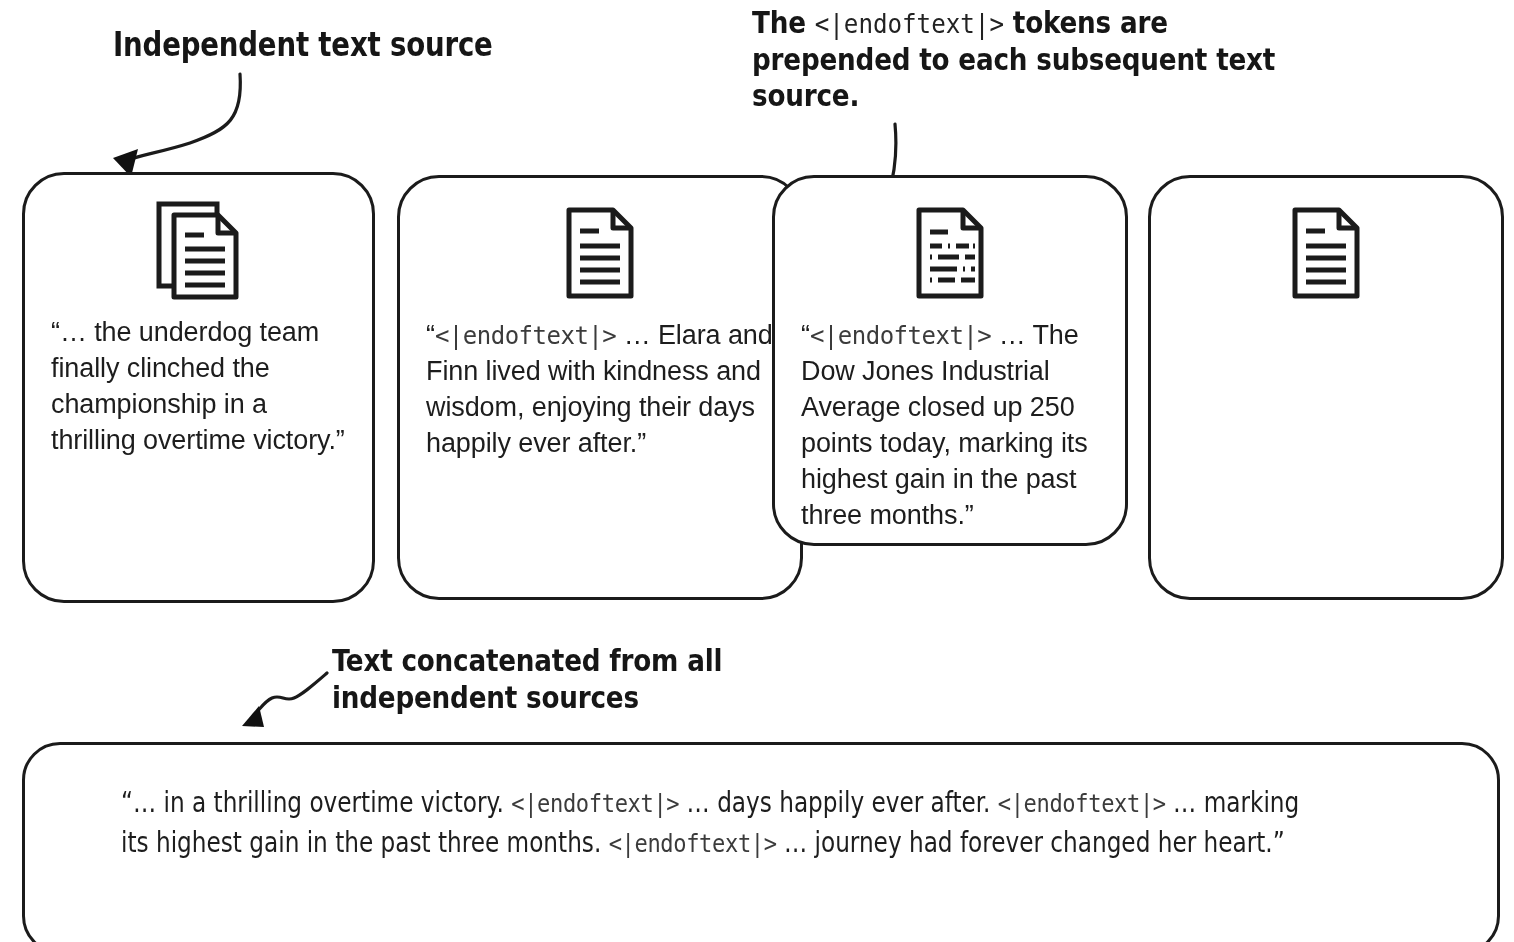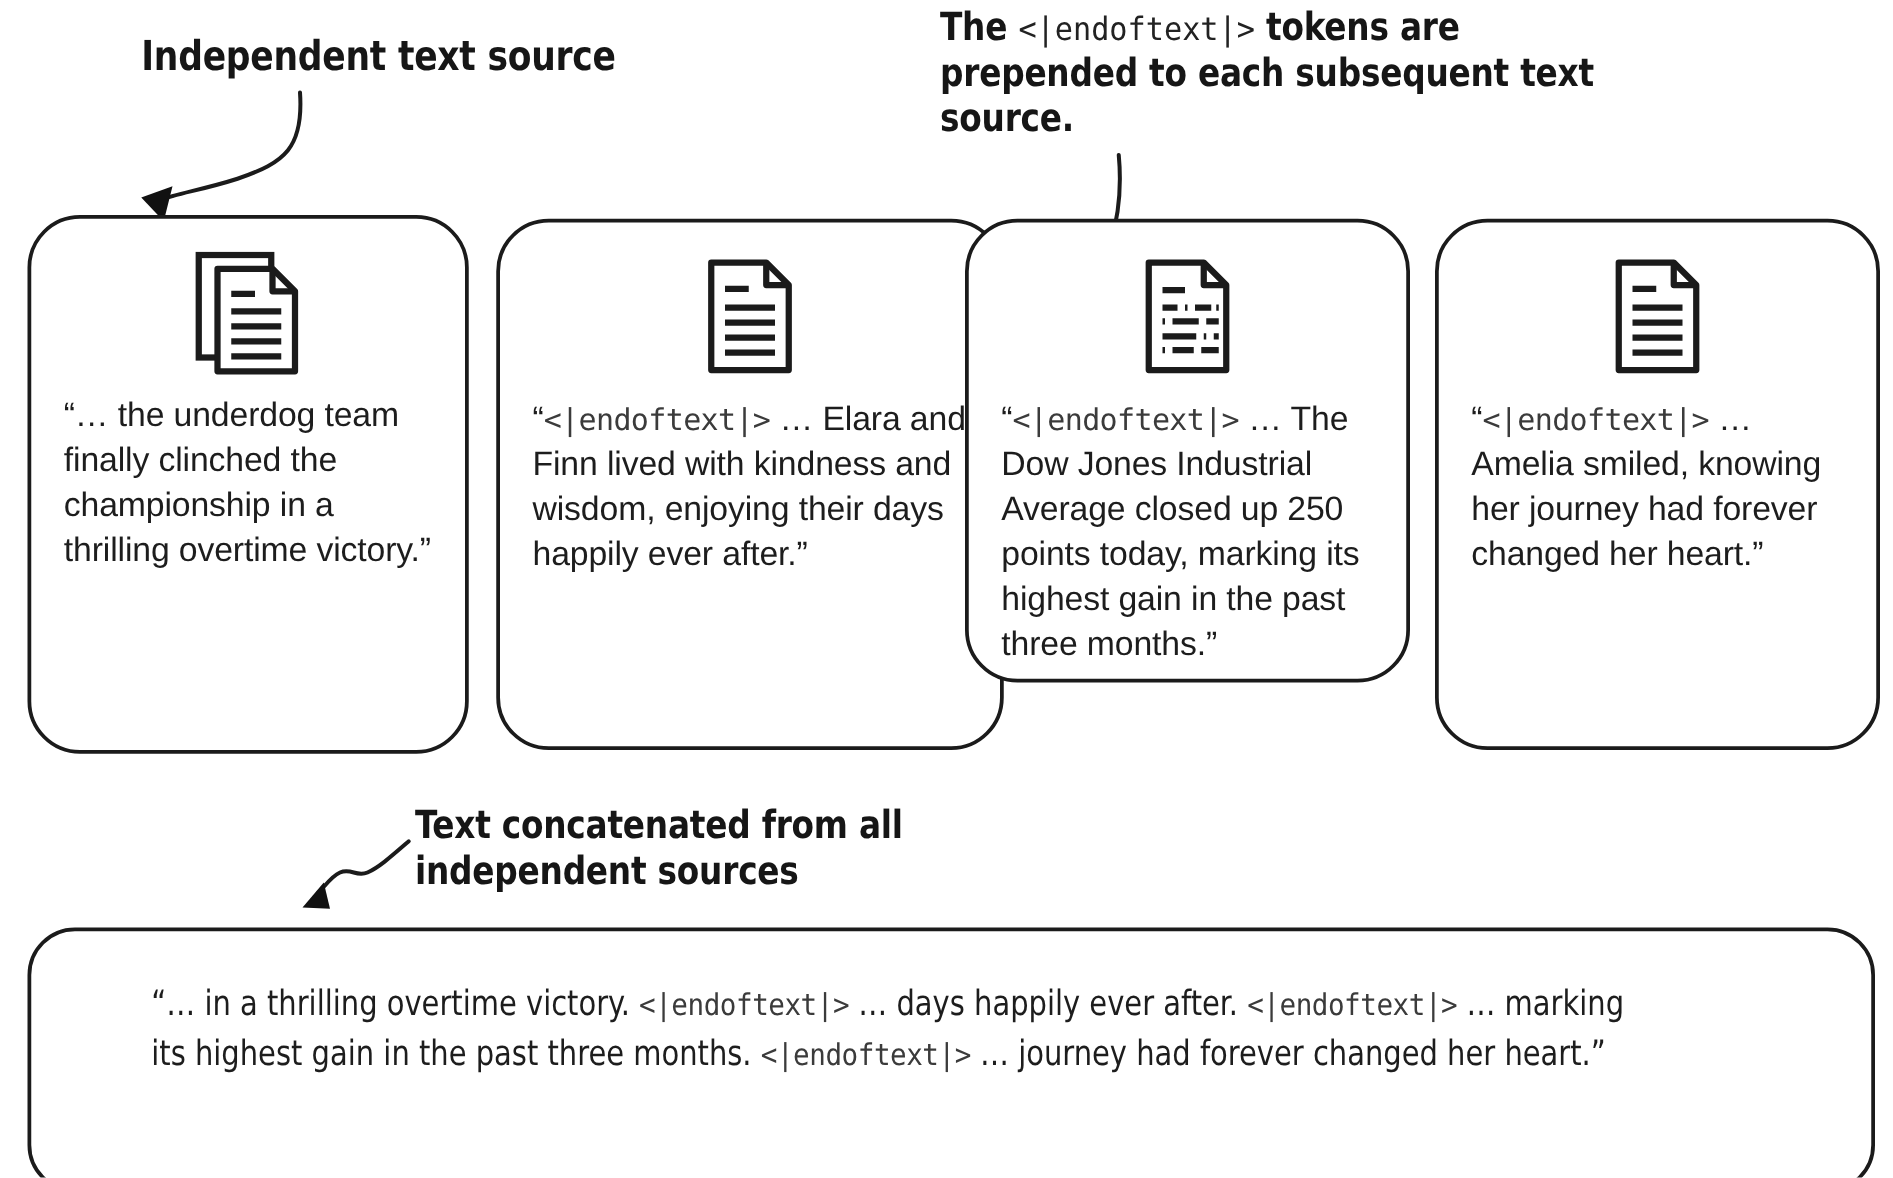--- a/index.html
+++ b/index.html
@@ -234,22 +234,19 @@
       <svg width="86" height="100" viewBox="0 0 86 100">
         <path d="M 12 6 H 56 L 74 24 V 92 H 12 Z" fill="#ffffff" stroke="#1b1b1b" stroke-width="5" stroke-linejoin="round"></path>
         <path d="M 56 6 V 24 H 74" fill="none" stroke="#1b1b1b" stroke-width="5" stroke-linejoin="round"></path>
         <line x1="23" y1="27" x2="42" y2="27" stroke="#1b1b1b" stroke-width="5"></line>
         <line x1="23" y1="42" x2="63" y2="42" stroke="#1b1b1b" stroke-width="5"></line>
         <line x1="23" y1="54" x2="63" y2="54" stroke="#1b1b1b" stroke-width="5"></line>
         <line x1="23" y1="66" x2="63" y2="66" stroke="#1b1b1b" stroke-width="5"></line>
         <line x1="23" y1="78" x2="63" y2="78" stroke="#1b1b1b" stroke-width="5"></line>
       </svg>
     </div>
-    <div class="card-text">
-      <span>“</span><span class="mono">&lt;|endoftext|&gt;</span><span> … Amelia smiled, knowing her journey had forever changed her heart.”</span>
-    </div>
   </div>
 
   <div id="concat-box">
     <div id="concat-text"><span>“… in a thrilling overtime victory. </span><span class="mono nowrap">&lt;|endoftext|&gt;</span><span> … days happily ever after. </span><span class="mono nowrap">&lt;|endoftext|&gt;</span><span> … marking its highest gain in the past three months. </span><span class="mono nowrap">&lt;|endoftext|&gt;</span><span> … journey had forever changed her heart.”</span></div>
   </div>
 
 </div>
 
 </body></html>

